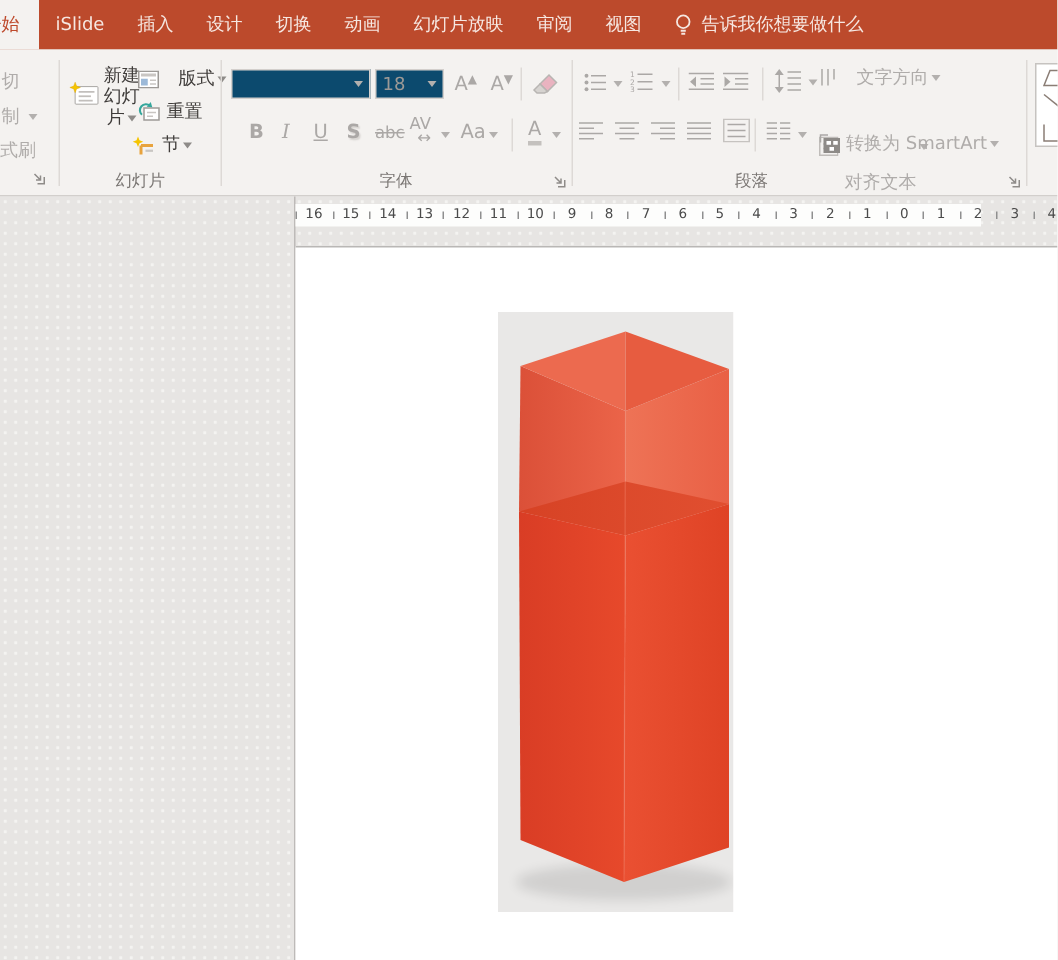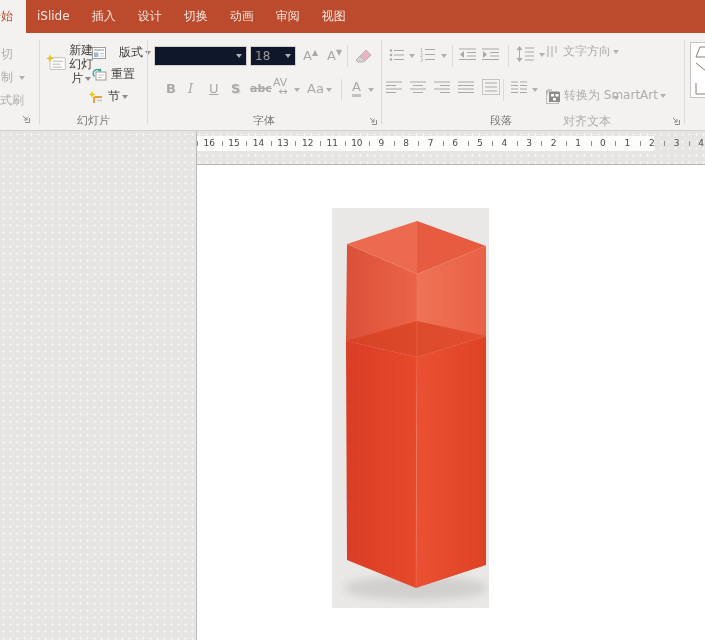--- a/index.html
+++ b/index.html
@@ -21,21 +21,21 @@
   
   .ribbon { position:absolute; left:0; top:33px; width:705px; height:98px;
     background:#F4F2F0; border-bottom:1px solid #D2CFCC; font-size:12px; color:#3F3C3A; }
   .vsep { position:absolute; top:7px; height:84px; width:1px; background:#DDD9D6; }
   .grouplabel { position:absolute; bottom:2px; font-size:11px; color:#7A7673; text-align:center; }
   .launcher { position:absolute; width:10px; height:10px; }
   .disabled { color:#AFACAA; }
   .dd { display:inline-block; width:0; height:0; border-left:3px solid transparent;
     border-right:3px solid transparent; border-top:4px solid #8E8B88; vertical-align:middle; margin-left:2px; }
   .dd.gray { border-top-color:#B3B0AE; }
-  .combo { position:absolute; height:20px; background:#0f172a; border:1px solid #D3CFCC;
+  .combo { position:absolute; height:20px; background:#0c4a6e; border:1px solid #D3CFCC;
     font-size:12px; color:#9C9996; display:flex; align-items:center; padding:0 4px; }
   .combo .dd { margin-left:auto; }
   .btnletter { position:absolute; font-size:13px; color:#ABA8A6; }
   .iconbtn { position:absolute; display:flex; align-items:center; }
 
   
   .workspace { position:absolute; left:0; top:131px; width:705px; height:509px;
     background-color:#E7E5E3;
     background-image:radial-gradient(#F4F3F1 1px, rgba(0,0,0,0) 1.3px);
     background-size:7px 7px; }
@@ -56,23 +56,32 @@
 
   <div class="tabbar">
     <div style="display:flex;">
 
     <div class="tab active cut"><span>开始</span></div>
         <div class="tab"><span>iSlide</span></div>
         <div class="tab"><span>插入</span></div>
         <div class="tab"><span>设计</span></div>
         <div class="tab"><span>切换</span></div>
         <div class="tab"><span>动画</span></div>
+        <div class="tab"><span>幻灯片放映</span></div>
         <div class="tab"><span>审阅</span></div>
         <div class="tab"><span>视图</span></div>
       </div>
+    <div class="tellme">
+      <svg width="13" height="15" viewBox="0 0 13 15">
+        <circle cx="6.5" cy="5.5" r="4.2" fill="none" stroke="#F6E7E1" stroke-width="1.2"></circle>
+        <line x1="4.8" y1="11.5" x2="8.2" y2="11.5" stroke="#F6E7E1" stroke-width="1.2"></line>
+        <line x1="5.2" y1="13.5" x2="7.8" y2="13.5" stroke="#F6E7E1" stroke-width="1.2"></line>
+      </svg>
+      <span>告诉我你想要做什么</span>
+    </div>
   </div>
 
   <div class="ribbon">
 
     <div>
       <div class="disabled" style="position:absolute;left:1px;top:13px;">切</div>
       <div class="disabled" style="position:absolute;left:1px;top:36px;"><span>制</span> <span class="dd gray"></span></div>
       <div class="disabled" style="position:absolute;left:0;top:59px;">式刷</div>
       <svg class="launcher" style="left:21px;bottom:6px;" viewBox="0 0 10 10">
         <path d="M8.5 4 v4.5 H4" fill="none" stroke="#8F8C89" stroke-width="1"></path>
@@ -143,21 +152,21 @@
       <div class="vsep" style="left:347px;top:12px;height:22px;"></div>
       <svg style="position:absolute;left:354px;top:14px;" width="18" height="16" viewBox="0 0 18 16">
         <polygon points="6,9 12,3 17,8 11,14" fill="#E9B3C0" stroke="#B8B5B2"></polygon>
         <polygon points="2,13 6,9 11,14 9,15 4,15" fill="#D6D3D0" stroke="#B8B5B2"></polygon>
       </svg>
 
       <div class="btnletter" style="left:166px;top:48px;font-weight:bold;">B</div>
       <div class="btnletter" style="left:188px;top:48px;font-style:italic;font-family:'DejaVu Serif','Liberation Serif',serif;">I</div>
       <div class="btnletter" style="left:209px;top:48px;text-decoration:underline;">U</div>
       <div class="btnletter" style="left:231px;top:48px;font-weight:bold;text-shadow:1px 1px 1px #D8D5D2;">S</div>
-      <div class="btnletter" style="left:250px;top:49px;font-size:11px;text-decoration:line-through;font-weight:bold;">abc</div>
+      <div class="btnletter" style="left:250px;top:49px;font-size:11px;text-decoration:line-through;">abc</div>
       <div class="btnletter" style="left:273px;top:45px;font-size:11px;text-align:right;line-height:9px;"><span>AV</span><br>↔</div>
       <span class="dd gray" style="position:absolute;left:292px;top:55px;"></span>
       <div class="btnletter" style="left:307px;top:48px;">Aa</div>
       <span class="dd gray" style="position:absolute;left:324px;top:55px;"></span>
       <div class="vsep" style="left:341px;top:46px;height:22px;"></div>
       <div class="btnletter" style="left:352px;top:46px;border-bottom:3px solid #C4C1BE;padding-bottom:0px;">A</div>
       <span class="dd gray" style="position:absolute;left:366px;top:55px;"></span>
 
       <div class="grouplabel" style="left:148px;width:232px;">字体</div>
       <svg class="launcher" style="left:368px;bottom:4px;" viewBox="0 0 10 10">
@@ -255,21 +264,21 @@
           <line x1="9" y1="11.5" x2="16" y2="11.5" stroke="#ABA8A6"></line>
       </svg>
       <span class="dd gray" style="position:absolute;left:530px;top:55px;"></span>
 
       <div class="iconbtn disabled" style="left:546px;top:10px;">
         <svg width="13" height="13" viewBox="0 0 13 13">
           <line x1="2" y1="1" x2="2" y2="12" stroke="#ABA8A6"></line>
             <line x1="6" y1="1" x2="6" y2="12" stroke="#ABA8A6"></line>
             <line x1="10" y1="1" x2="10" y2="8" stroke="#ABA8A6"></line>
         </svg>
-        <span style="margin-left:4px;">文字方向</span>
+        <span style="margin-left:12px;">文字方向</span>
           <span class="dd gray"></span>
       </div>
       <div class="iconbtn disabled" style="left:546px;top:32px;">
         <svg width="13" height="13" viewBox="0 0 13 13">
           <rect x="0.5" y="0.5" width="12" height="12" fill="none" stroke="#C0BDBA"></rect>
           <line x1="3" y1="5" x2="10" y2="5" stroke="#ABA8A6"></line>
             <line x1="3" y1="8" x2="10" y2="8" stroke="#ABA8A6"></line>
         </svg>
         <span style="margin-left:4px;margin-top:48px;">对齐文本</span>
           <span class="dd gray"></span>

